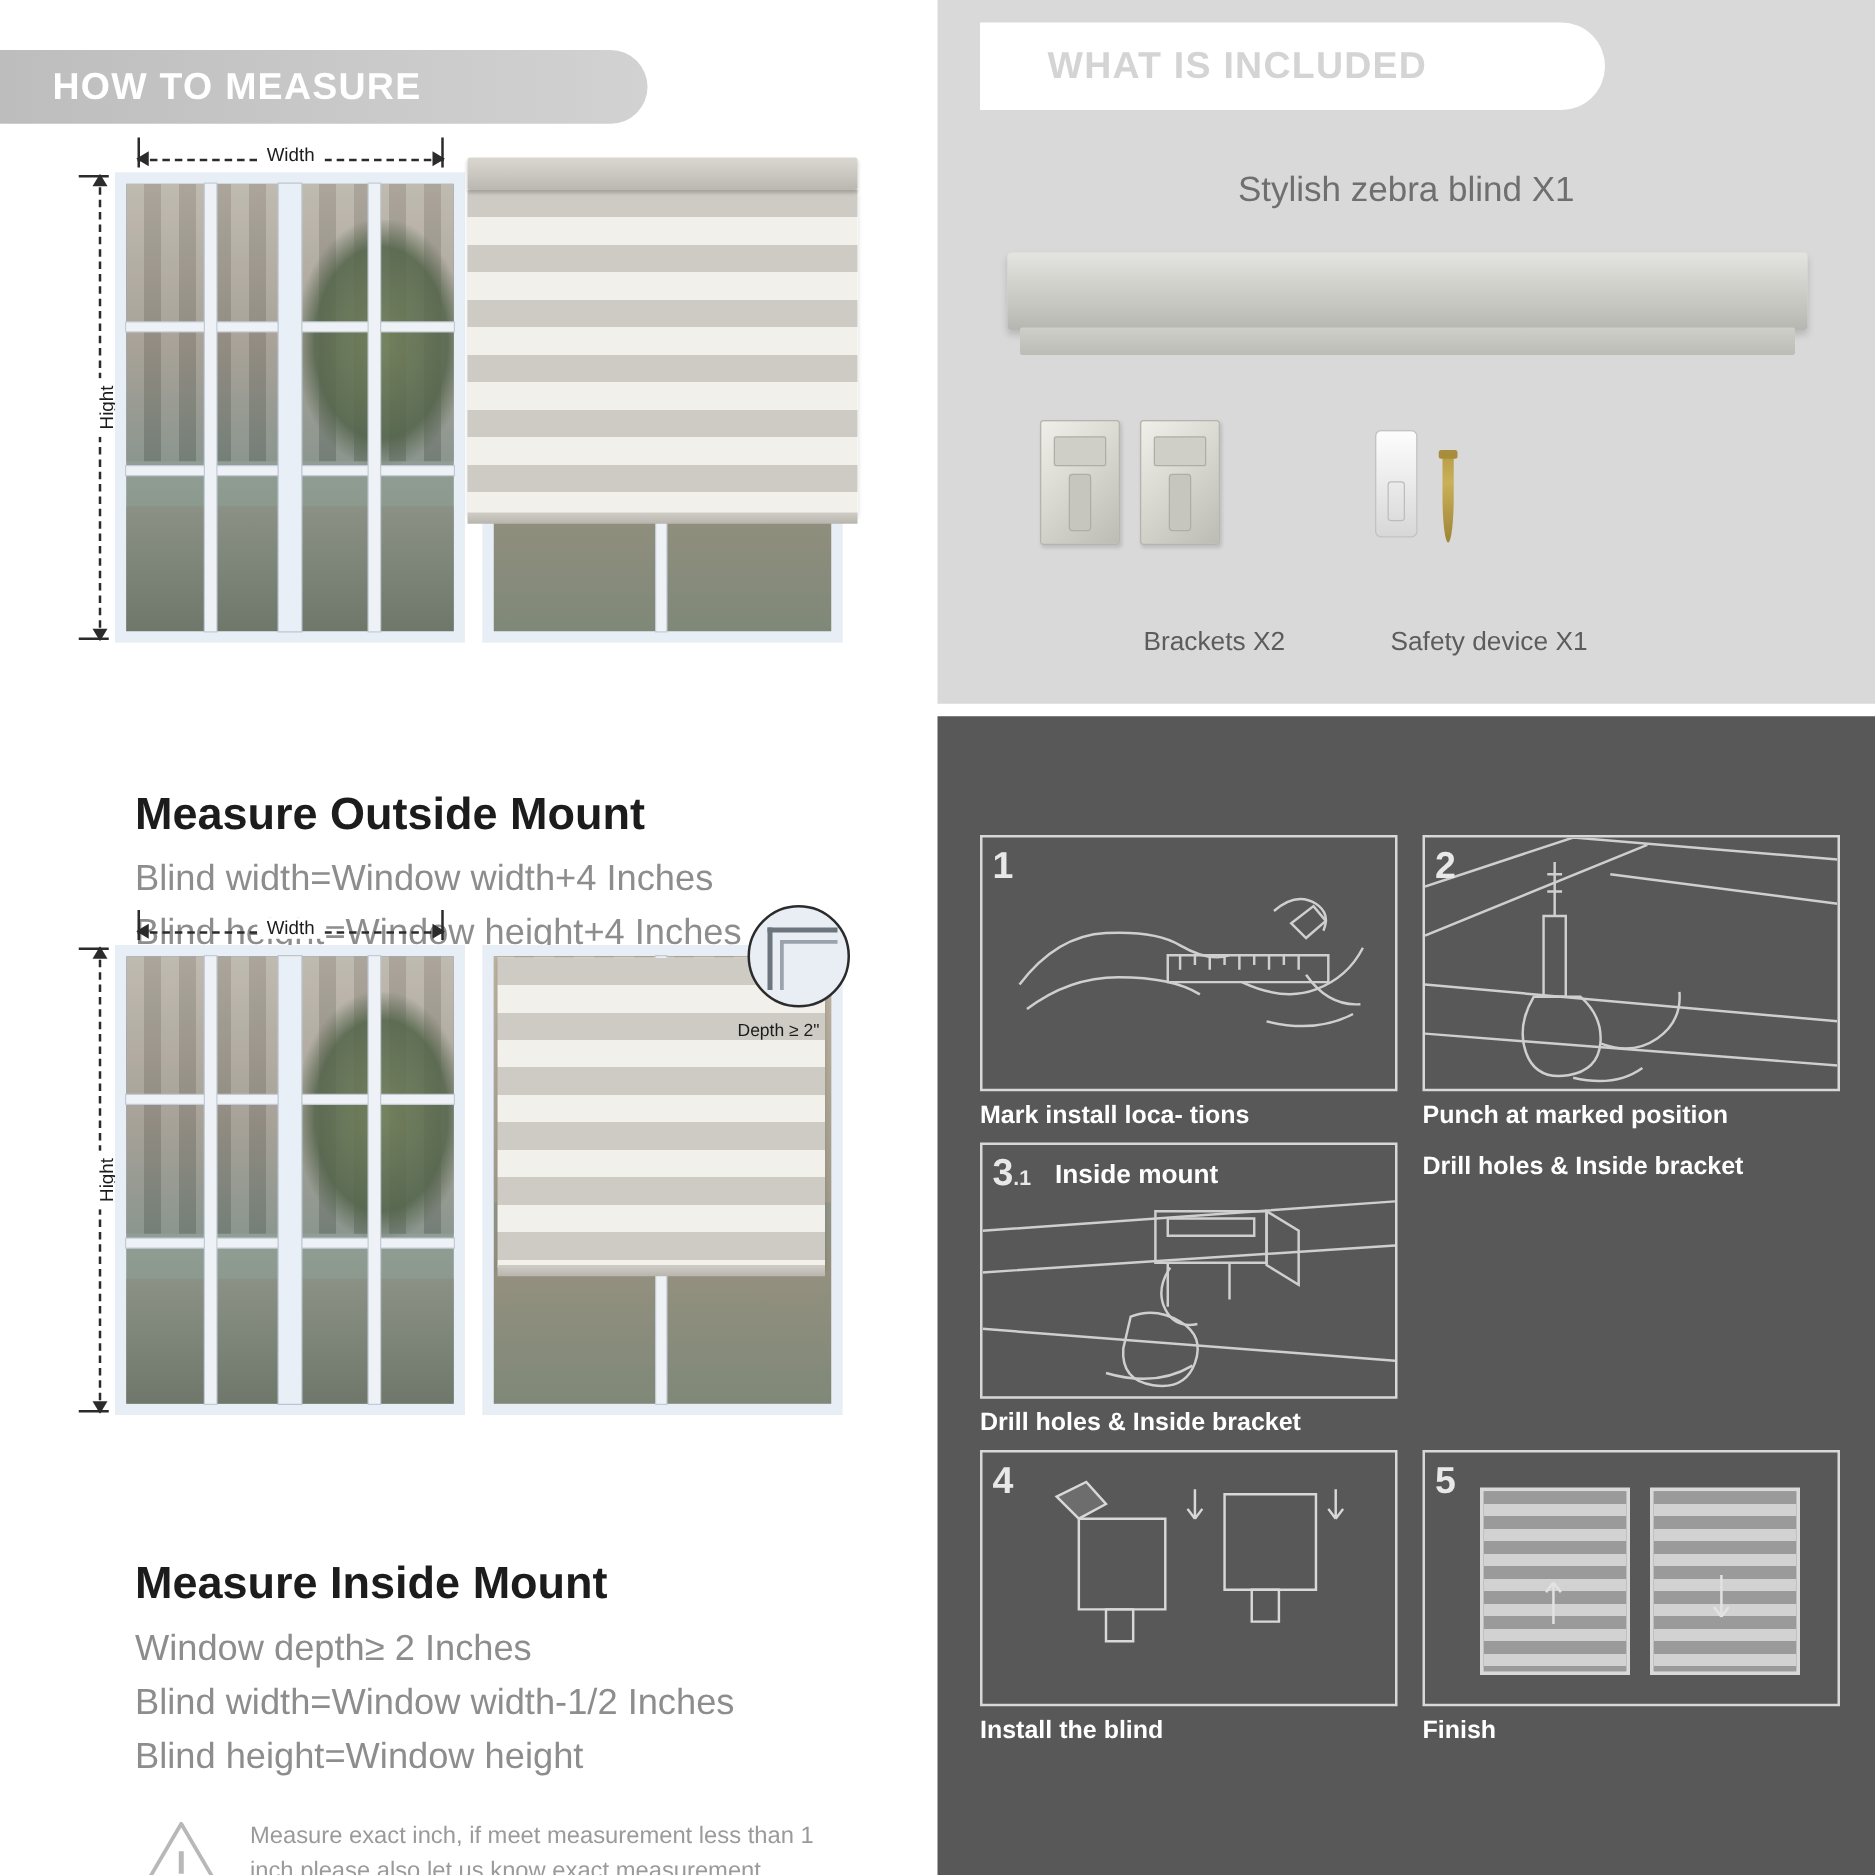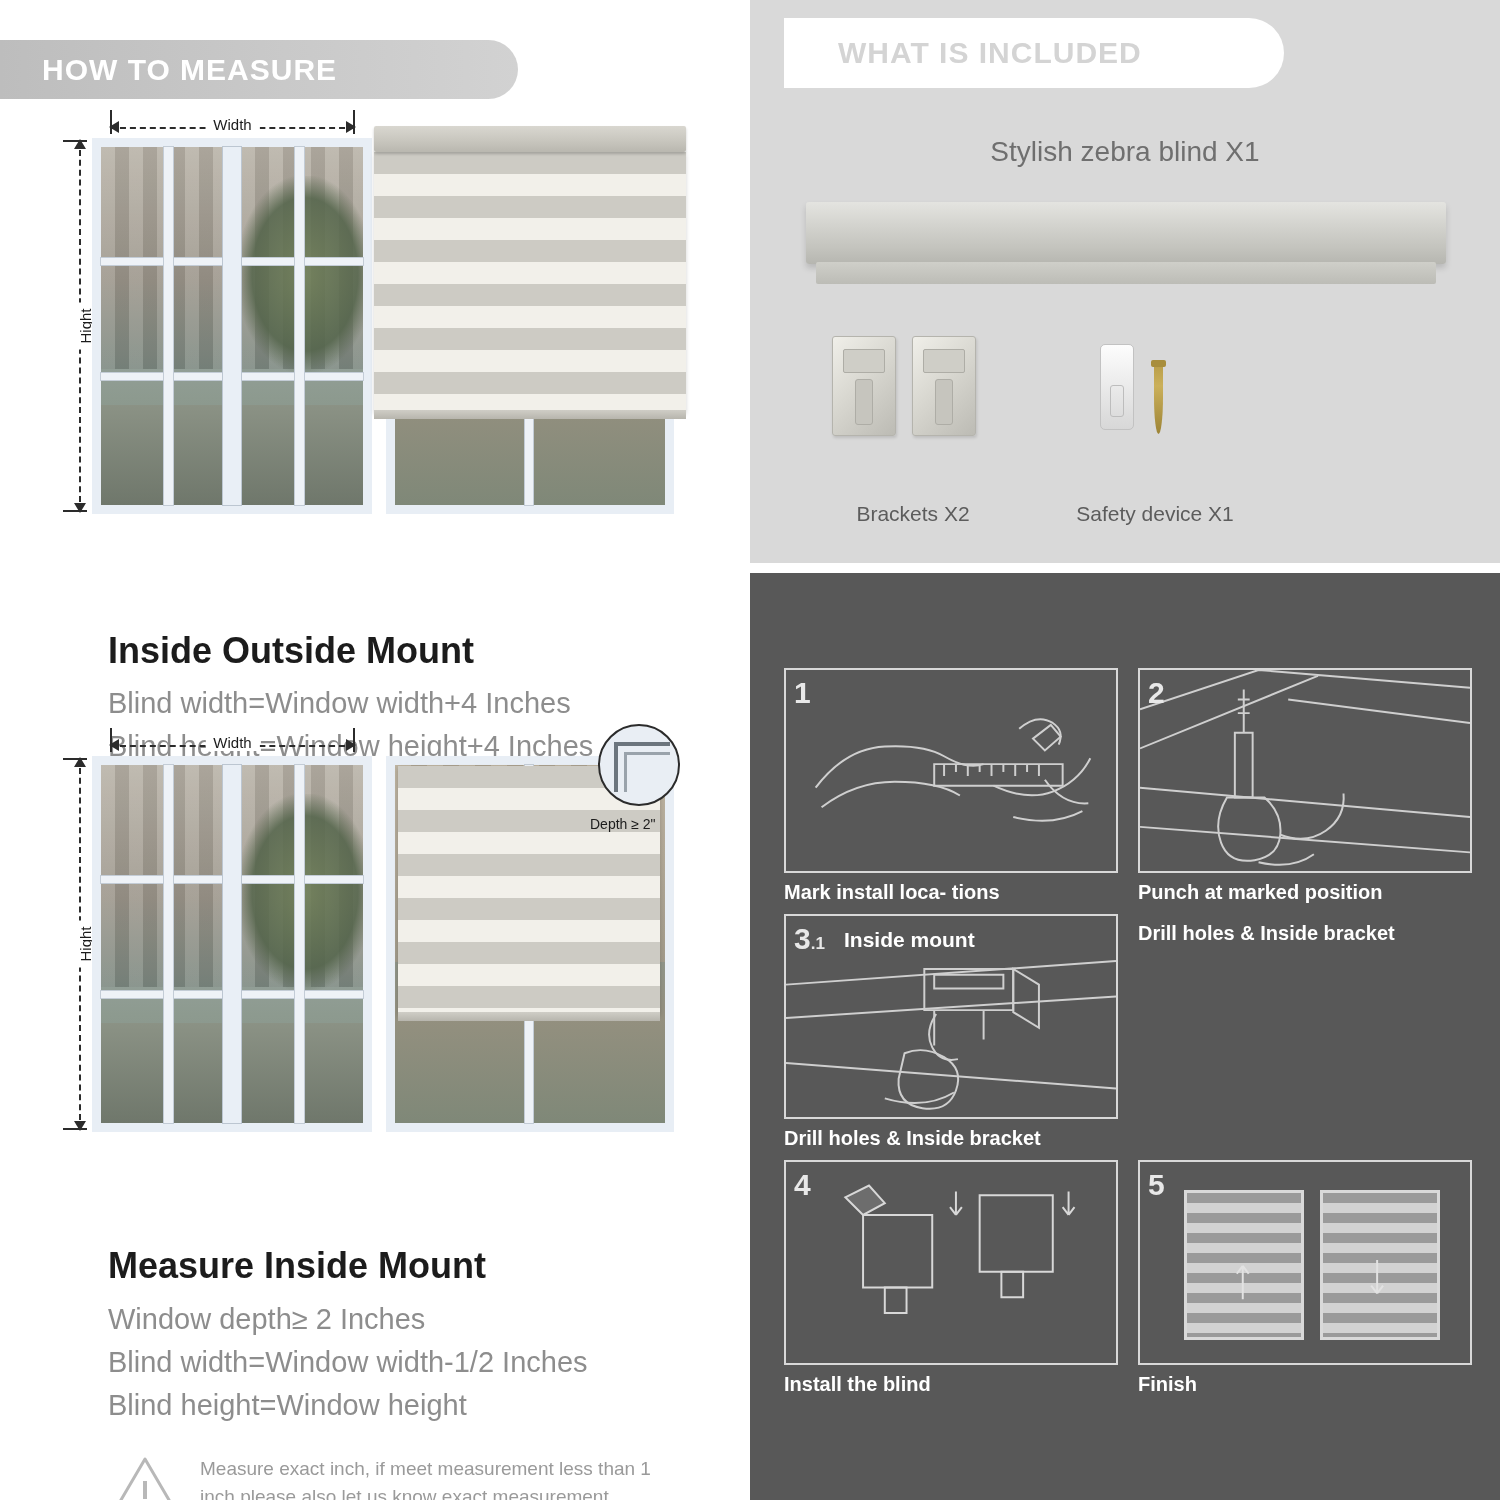--- a/index.html
+++ b/index.html
@@ -286,21 +286,21 @@
     content: ""; position: absolute;
     left: 10px; right: 10px; bottom: -20px; height: 22px;
     background: linear-gradient(180deg, #cfcfc9, #bcbcb6);
     border-radius: 2px;
   }
   .parts-row {
     position: absolute; left: 0; right: 0; top: 336px; height: 190px;
   }
   .part {
     position: absolute;
-    text-align: center;
+    text-align: right;
     font-size: 21px; color: #5c5c5c;
   }
   .part .caption { position: absolute; left: 0; right: 0; bottom: 0; }
 
   .bracket {
     width: 64px; height: 100px;
     background: linear-gradient(135deg, #f0efe9 0%, #d9d8d1 45%, #bcbbb4 100%);
     border: 1px solid #b5b4ad;
     border-radius: 3px;
     position: relative;
@@ -449,21 +449,21 @@
           <div class="bldg2b"></div>
         </div>
         <div class="mullion-v2" style="left:48%"></div>
       </div>
       <div class="zebra" style="left:374px; top:52px; width:312px; height:260px;">
         <div class="headrail"></div>
         <div class="bottombar"></div>
       </div>
     </div>
 
-    <div class="h-title" style="top:630px">Inside Outside Mount</div>
+    <div class="h-title" style="top:630px">Measure Outside Mount</div>
     <div class="h-line" style="top:687px">Blind width=Window width+4 Inches</div>
     <div class="h-line" style="top:730px">Blind height=Window height+4 Inches</div>
 
     <div class="measure-block mb2">
 
       <div class="dim-width">
         <div class="line"></div>
         <div class="arrow-l"></div>
           <div class="arrow-r"></div>
         <div class="tick-l"></div>

